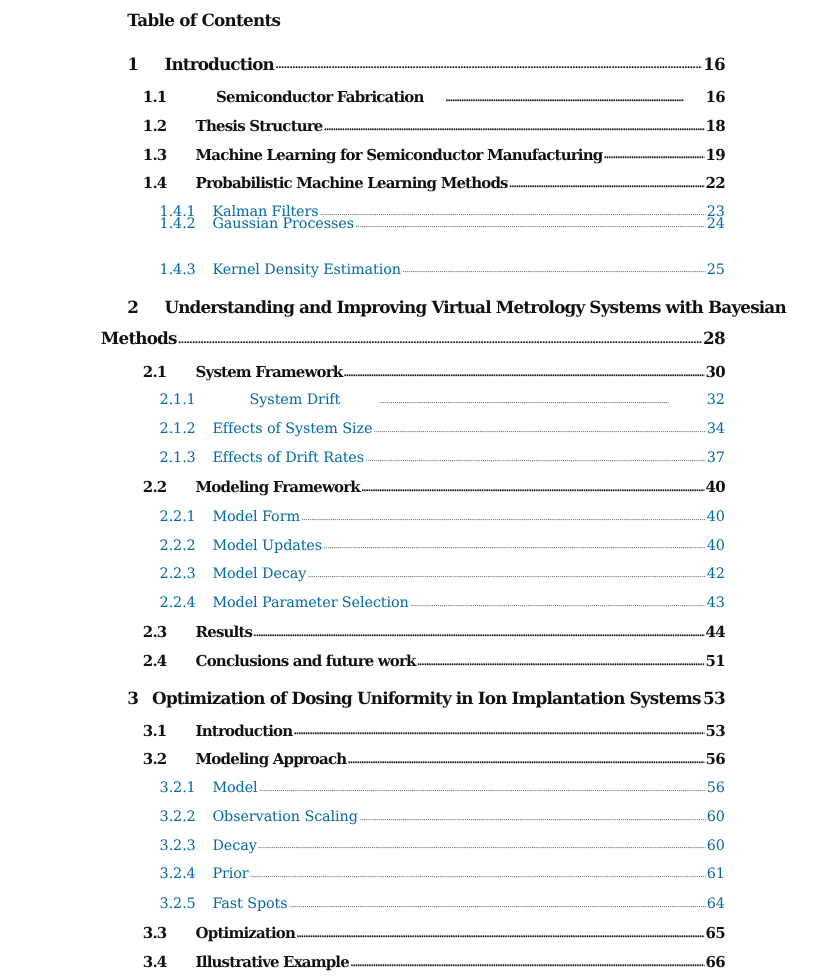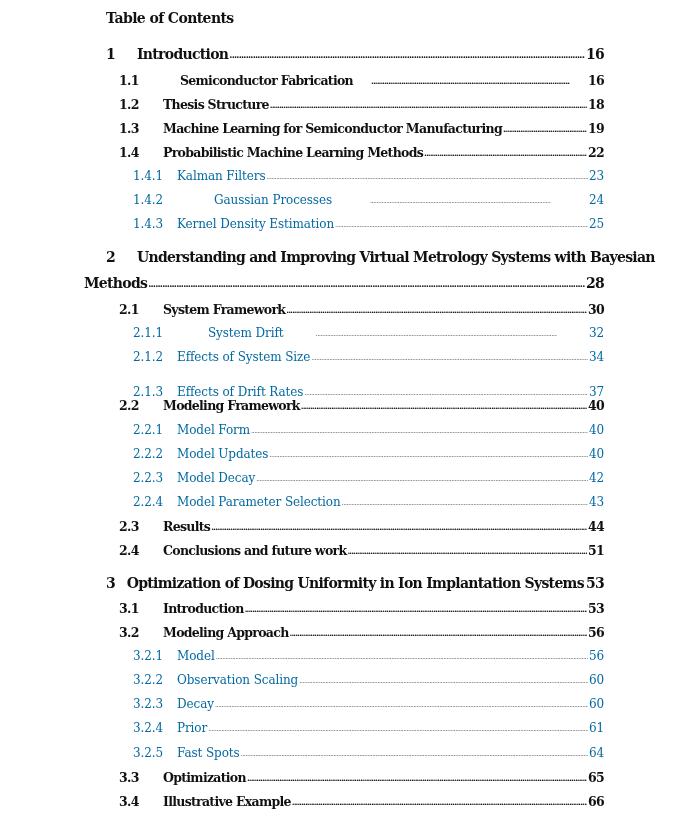--- a/index.html
+++ b/index.html
@@ -60,21 +60,21 @@
   <span class="label">Probabilistic Machine Learning Methods</span>
   <span class="leader"></span>
   <span class="page">22</span>
 </div>
 <div class="entry lvl3" style="top:169px;">
   <span class="num">1.4.1</span>
   <span class="label">Kalman Filters</span>
   <span class="leader"></span>
   <span class="page">23</span>
 </div>
-<div class="entry lvl3" style="top:193px;gap:37px;">
+<div class="entry lvl3" style="top:179px;">
   <span class="num">1.4.2</span>
   <span class="label">Gaussian Processes</span>
   <span class="leader"></span>
   <span class="page">24</span>
 </div>
 <div class="entry lvl3" style="top:217px;">
   <span class="num">1.4.3</span>
   <span class="label">Kernel Density Estimation</span>
   <span class="leader"></span>
   <span class="page">25</span>
@@ -99,21 +99,21 @@
   <span class="label">System Drift</span>
   <span class="leader"></span>
   <span class="page">32</span>
 </div>
 <div class="entry lvl3" style="top:350px;">
   <span class="num">2.1.2</span>
   <span class="label">Effects of System Size</span>
   <span class="leader"></span>
   <span class="page">34</span>
 </div>
-<div class="entry lvl3" style="top:385px;">
+<div class="entry lvl3" style="top:374px;">
   <span class="num">2.1.3</span>
   <span class="label">Effects of Drift Rates</span>
   <span class="leader"></span>
   <span class="page">37</span>
 </div>
 <div class="entry lvl2" style="top:398px;">
   <span class="num">2.2</span>
   <span class="label">Modeling Framework</span>
   <span class="leader"></span>
   <span class="page">40</span>

